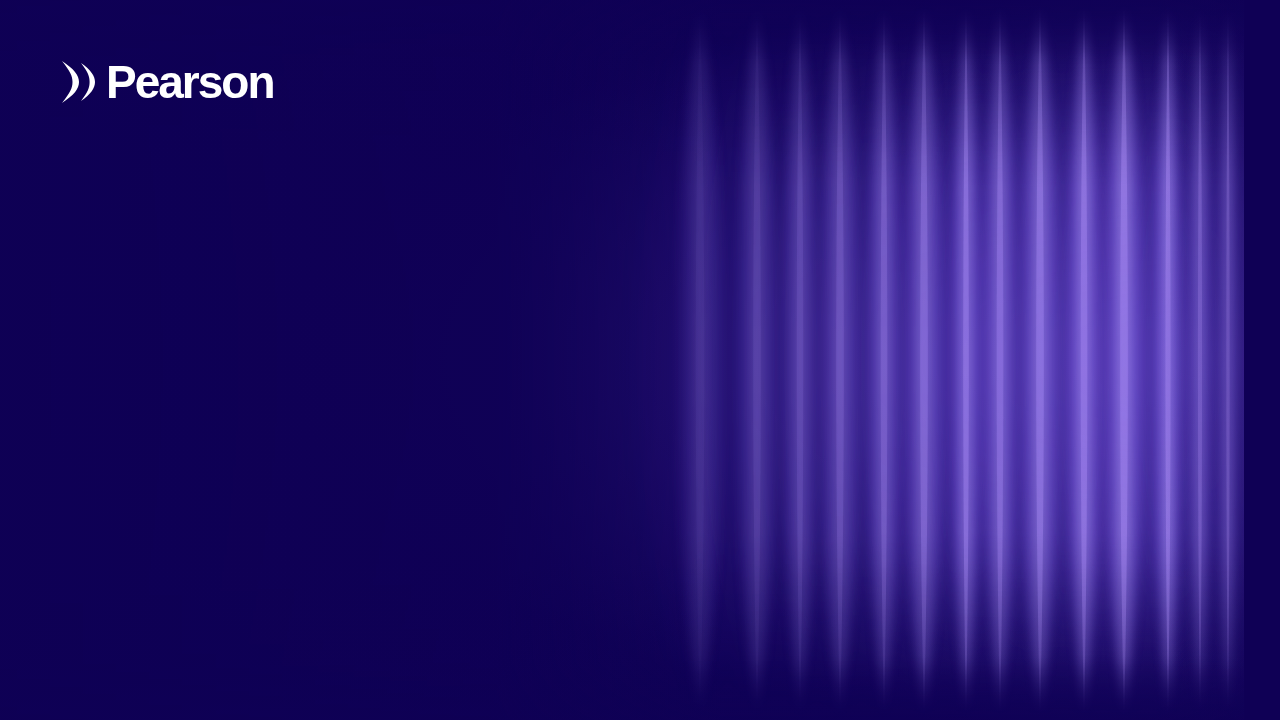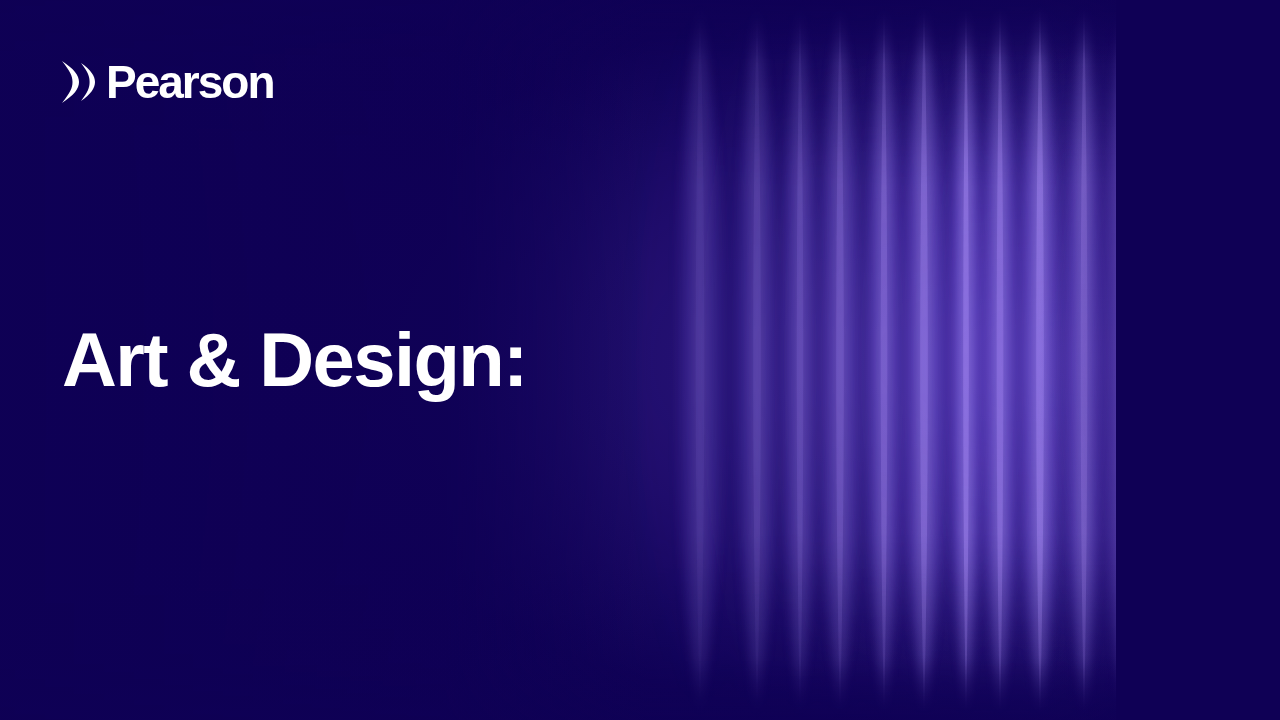--- a/index.html
+++ b/index.html
@@ -5,21 +5,21 @@
   * { margin:0; padding:0; box-sizing:border-box; }
   html, body {
     width:1280px; height:720px;
     overflow:hidden;
     background:#0f0055;
     font-family:"Liberation Sans", sans-serif;
   }
 
   #slide {
     position:relative;
-    width:1116px; height:720px;
+    width:1244px; height:720px;
     background:#0f172a;
     overflow:hidden;
   }
 
   
   #bg-art {
     position:absolute;
     inset:0;
     width:1280px; height:720px;
     z-index:0;
@@ -210,17 +210,16 @@
         <path d="M2 2 C 14 10, 19 16, 19 23 C 19 30, 14 36, 2 44
                  C 10 34, 12.5 29, 12.5 23 C 12.5 17, 10 12, 2 2 Z" fill="#ffffff"></path>
 
         <path d="M21 4 C 31 11, 35 17, 35 23 C 35 29, 31 35, 21 42
                  C 28 33, 29.6 28.5, 29.6 23 C 29.6 17.5, 28 13, 21 4 Z" fill="#ffffff"></path>
       </svg>
       <span id="logo-wordmark">Pearson</span>
     </div>
 
     <h1 id="headline">
-      <span class="headline-line">Art &amp; Design:</span>
     </h1>
 
   </div>
 </div>
 
 </body></html>

